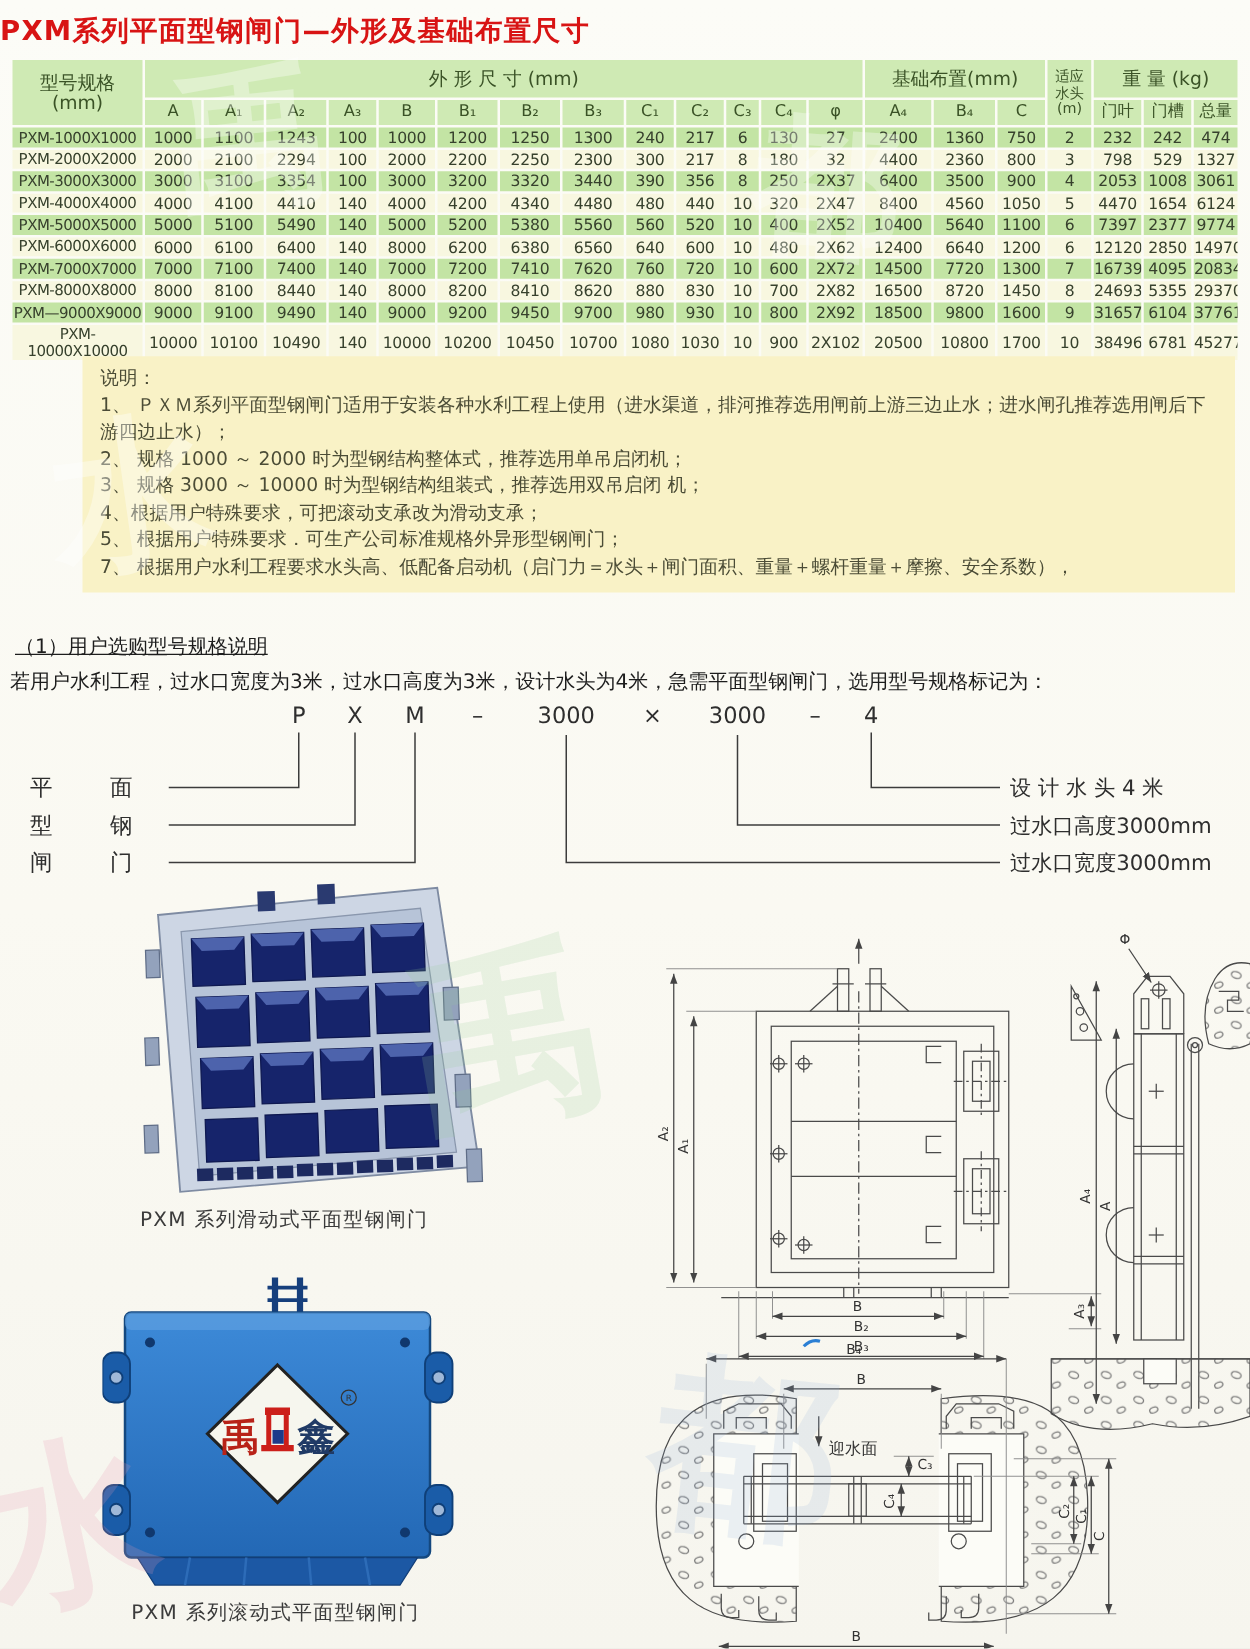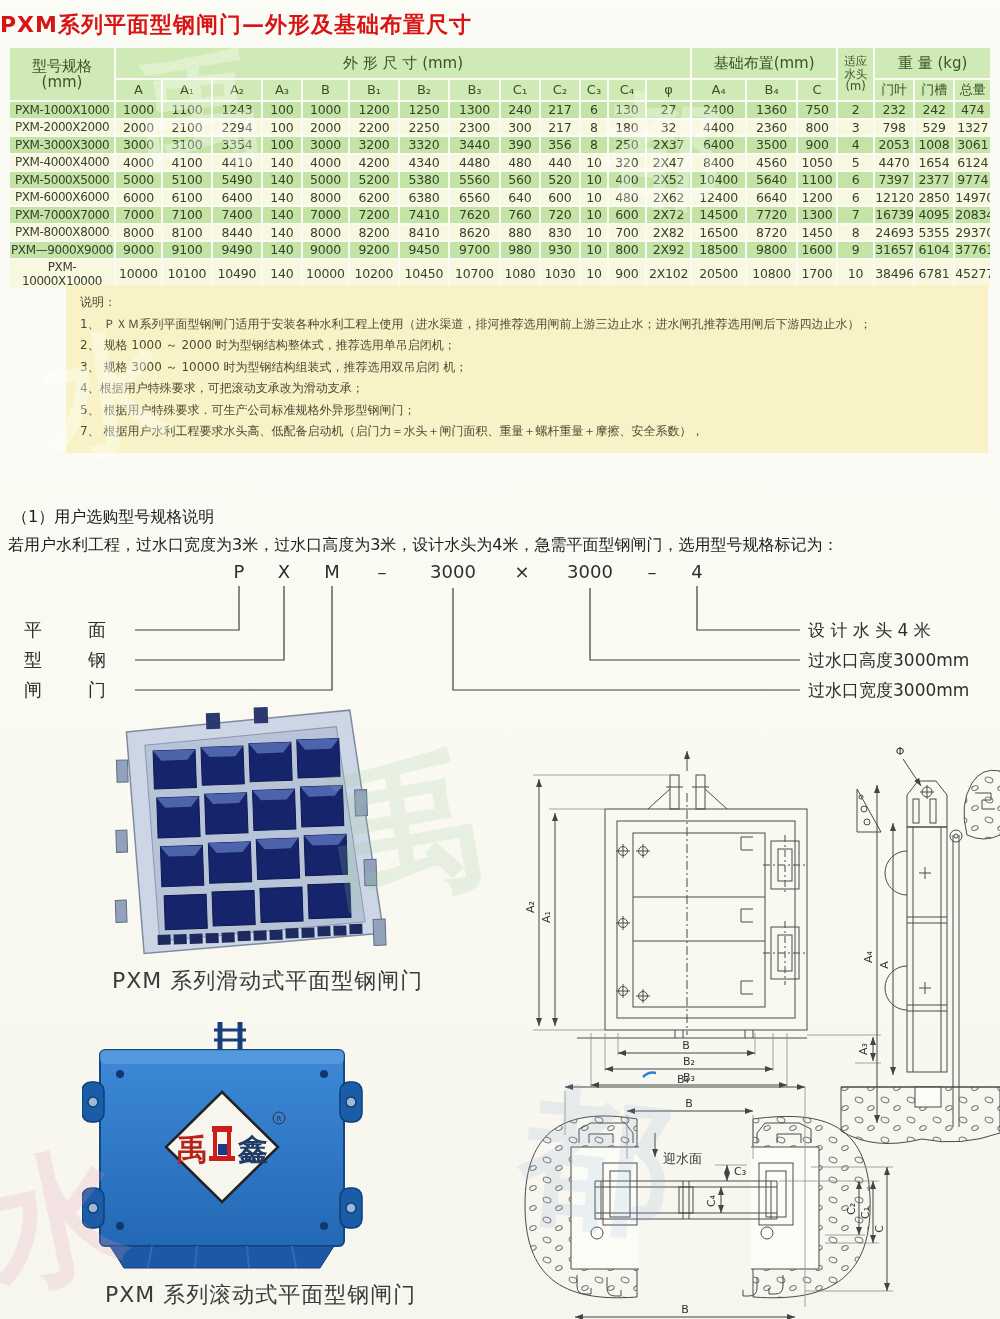--- a/index.html
+++ b/index.html
@@ -16,29 +16,29 @@
   .spec thead tr:first-child th{height:30px;}
   .spec thead tr:last-child th{height:20px;font-size:13px;}
   .spec .head-h{font-size:11.5px;}
   .spec tbody td{font-size:12.5px;height:15.5px;color:#37412d;letter-spacing:-0.2px;}
   .spec tbody td.model{font-size:12px;letter-spacing:-0.4px;}
   .spec tr.green td{background:#c3e4a4;}
   .spec tr.cream td{background:#f8f7e0;}
   
   .notes{position:absolute;left:66px;top:285px;width:922px;box-sizing:border-box;
          background:#f9f2c6;padding:7px 12px 10px 14px;color:#4b4c36;
-         font-size:12px;line-height:21.5px;}
-  .sel-heading{position:absolute;left:12px;top:507px;font-size:16px;color:#1d1d1d;}
+         font-size:15px;line-height:21.5px;}
+  .sel-heading{position:absolute;left:12px;top:507px;font-size:16px;color:#1d1d1d;text-decoration:underline;}
   .sel-intro{position:absolute;left:8px;top:535px;width:990px;font-size:16px;color:#1d1d1d;}
   
   .desig{position:absolute;left:0;top:556px;}
   .desig text{fill:#2e2e2e;}
   .photo1{position:absolute;left:92px;top:698px;}
   .photo2{position:absolute;left:82px;top:1020px;}
-  .cap{position:absolute;font-size:22px;color:#3b3b3b;letter-spacing:1px;}
+  .cap{position:absolute;font-size:16px;color:#3b3b3b;letter-spacing:1px;}
   .cap1{left:112px;top:966px;}
   .cap2{left:105px;top:1280px;}
   .drawings{position:absolute;left:515px;top:735px;}
   .drawings text{fill:#333;}
   .dimlbl{font-size:11px;}
   .wm{position:absolute;font-weight:bold;pointer-events:none;z-index:6;line-height:1;}
   .wm1{left:140px;top:52px;font-size:120px;color:rgba(255,255,255,0.35);transform:rotate(-6deg);}
   .wm2{left:600px;top:92px;font-size:120px;color:rgba(255,255,255,0.32);transform:rotate(4deg);}
   .wm3{left:40px;top:330px;font-size:130px;color:rgba(255,255,255,0.38);transform:rotate(-8deg);}
   .wm4{left:330px;top:755px;font-size:150px;color:rgba(150,205,150,0.18);transform:rotate(-10deg);}

